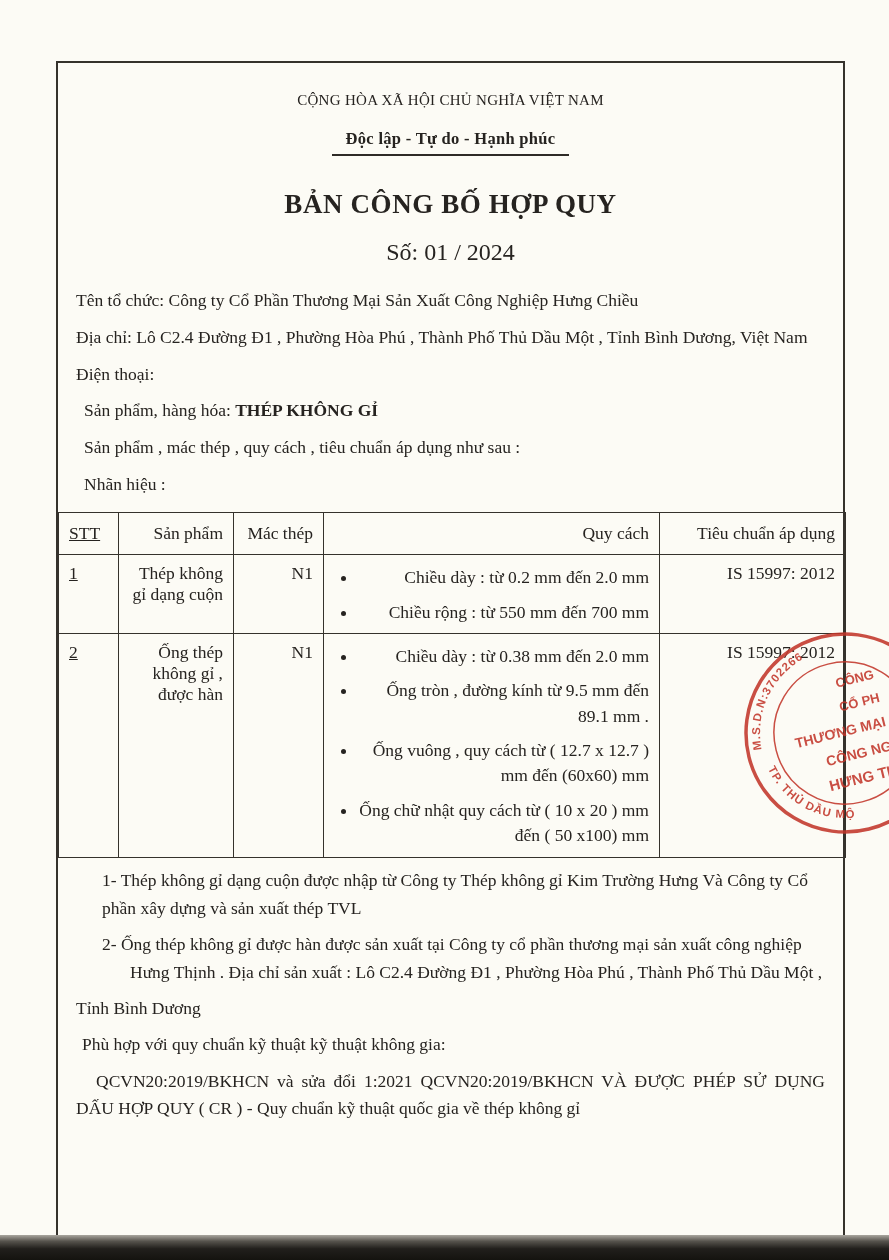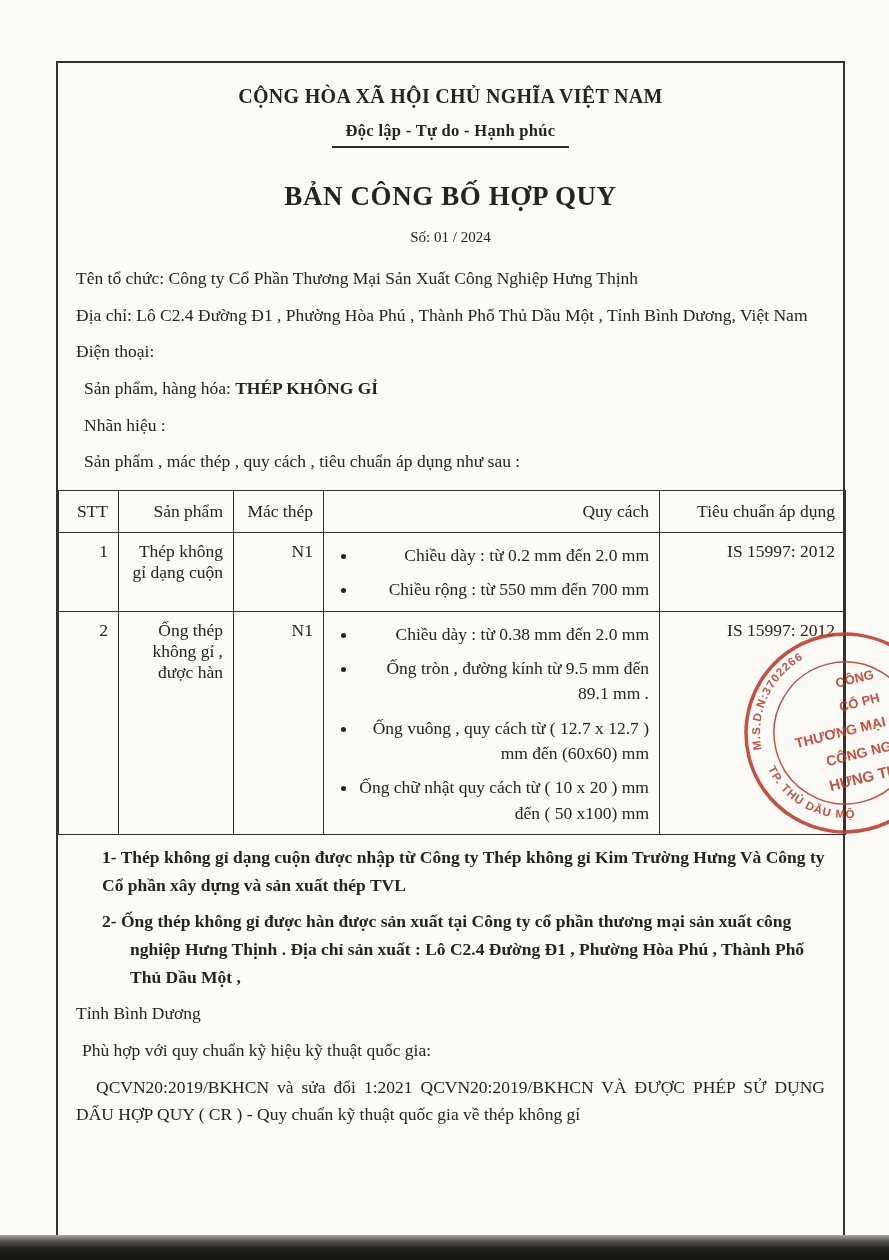--- a/index.html
+++ b/index.html
@@ -11,52 +11,52 @@
     color:#262320;
   }
   .frame {
     position:absolute; left:56px; top:61px;
     width:789px; height:1215px;
     box-sizing:border-box;
     border:2px solid #35322c; border-bottom:none;
     padding:14px 18px 0 18px;
   }
   .center { text-align:center; }
-  .nat1 { font-weight:bold; font-size:20px; letter-spacing:.3px; margin:4px; }
+  .nat1 { font-weight:normal; font-size:15px; letter-spacing:.3px; margin:12px; }
   .nat2 { margin:3px 0 0 0; }
   .nat2 span {
     display:inline-block; font-weight:bold; font-size:16.5px;
     padding:0 14px 2px 14px; border-bottom:2px solid #2e2b27; letter-spacing:.3px;
   }
   .title { margin:27px 0 0 0; font-size:27px; font-weight:bold; letter-spacing:.6px; }
-  .docno { margin:9px 0 0 0; font-size:15px; }
+  .docno { margin:9px 0 0 0; font-size:24px; }
   p { margin:0; font-size:17.5px; line-height:1.58; }
   .para { margin-top:9px; }
   .first-para { margin-top:15px; }
   .indent1 { padding-left:8px; }
   .bold { font-weight:bold; }
 
   table {
     border-collapse:collapse; table-layout:fixed;
     margin:14px -18px 0 -18px; width:calc(100% + 36px);
   }
   th, td {
     border:1.5px solid #35322c;
     font-size:17.5px; font-weight:normal;
     vertical-align:top; text-align:right;
     padding:8px 10px;
   }
   th { padding:10px 10px; }
-  .c-stt { text-align:right; }
+  .c-stt { text-align:left;text-decoration:underline; }
   .c-mt { padding-left:24px; }
   ul.qc { margin:2px 0 0 0; padding-left:24px; }
   ul.qc li { margin-bottom:9px; line-height:1.45; }
   ul.qc li:last-child { margin-bottom:0; }
 
-  .notes { padding-left:26px;font-weight:bold; }
+  .notes { padding-left:26px; }
   .note { margin-top:8px; font-size:17.5px; line-height:1.6; }
   .note-hang { padding-left:28px; text-indent:-28px; }
   .province { }
   .conform { margin-top:9px; padding-left:6px; }
   .final { margin-top:9px; text-align:justify; text-indent:20px; }
 
   .stamp {
     position:absolute; left:695px; top:583px;
     width:300px; height:300px;
     opacity:.87; pointer-events:none;
@@ -76,26 +76,26 @@
 <div class="frame">
 
   <p class="center nat1">CỘNG HÒA XÃ HỘI CHỦ NGHĨA VIỆT NAM</p>
   <p class="center nat2">
     <span>Độc lập - Tự do - Hạnh phúc</span>
   </p>
 
   <p class="center title">BẢN CÔNG BỐ HỢP QUY</p>
   <p class="center docno">Số: 01 / 2024</p>
 
-  <p class="para first-para">Tên tổ chức: Công ty Cổ Phần Thương Mại Sản Xuất Công Nghiệp Hưng Thịnh</p>
+  <p class="para first-para">Tên tổ chức: Công ty Cổ Phần Thương Mại Sản Xuất Công Nghiệp Hưng Chiều</p>
   <p class="para">Địa chỉ: Lô C2.4 Đường Đ1 , Phường Hòa Phú , Thành Phố Thủ Dầu Một , Tỉnh Bình Dương, Việt Nam</p>
   <p class="para">Điện thoại:</p>
   <p class="para indent1"><span>Sản phẩm, hàng hóa: </span><span class="bold">THÉP KHÔNG GỈ</span></p>
+  <p class="para indent1">Sản phẩm , mác thép , quy cách , tiêu chuẩn áp dụng như sau :</p>
   <p class="para indent1">Nhãn hiệu :</p>
-  <p class="para indent1">Sản phẩm , mác thép , quy cách , tiêu chuẩn áp dụng như sau :</p>
 
   <table>
     <colgroup>
       <col style="width:60px">
         <col style="width:115px">
         <col style="width:90px">
         <col style="width:336px">
         <col style="width:186px">
     </colgroup>
     <thead>
@@ -136,21 +136,21 @@
         </tr>
       </tbody>
   </table>
 
   <div class="notes">
     <div class="note">1-  Thép không gỉ dạng cuộn được nhập từ Công ty Thép không gỉ Kim Trường Hưng Và Công ty Cổ phần xây dựng và sản xuất thép TVL</div>
     <div class="note note-hang">2-  Ống thép không gỉ được hàn được sản xuất tại Công ty cổ phần thương mại sản xuất công nghiệp Hưng Thịnh . Địa chỉ sản xuất : Lô C2.4 Đường Đ1 , Phường Hòa Phú , Thành Phố Thủ Dầu Một ,</div>
   </div>
 
   <p class="para province">Tỉnh Bình Dương</p>
-  <p class="para conform">Phù hợp với quy chuẩn kỹ hiệu kỹ thuật quốc gia:</p>
+  <p class="para conform">Phù hợp với quy chuẩn kỹ thuật kỹ thuật không gia:</p>
   <p class="para final">QCVN20:2019/BKHCN và sửa đổi 1:2021 QCVN20:2019/BKHCN VÀ ĐƯỢC PHÉP SỬ DỤNG DẤU HỢP QUY ( CR ) -  Quy chuẩn kỹ thuật quốc gia về thép không gỉ</p>
 
 </div>
 
 <svg class="stamp" viewBox="0 0 300 300" aria-hidden="true">
   <g transform="rotate(-14 150 150)">
     <circle cx="150" cy="150" r="99" fill="none" stroke="#c23529" stroke-width="3.5"></circle>
     <circle cx="150" cy="150" r="71" fill="none" stroke="#c23529" stroke-width="1.5"></circle>
     <defs>
       <path id="arcT" d="M 65,150 A 85,85 0 1 1 235,150"></path>

